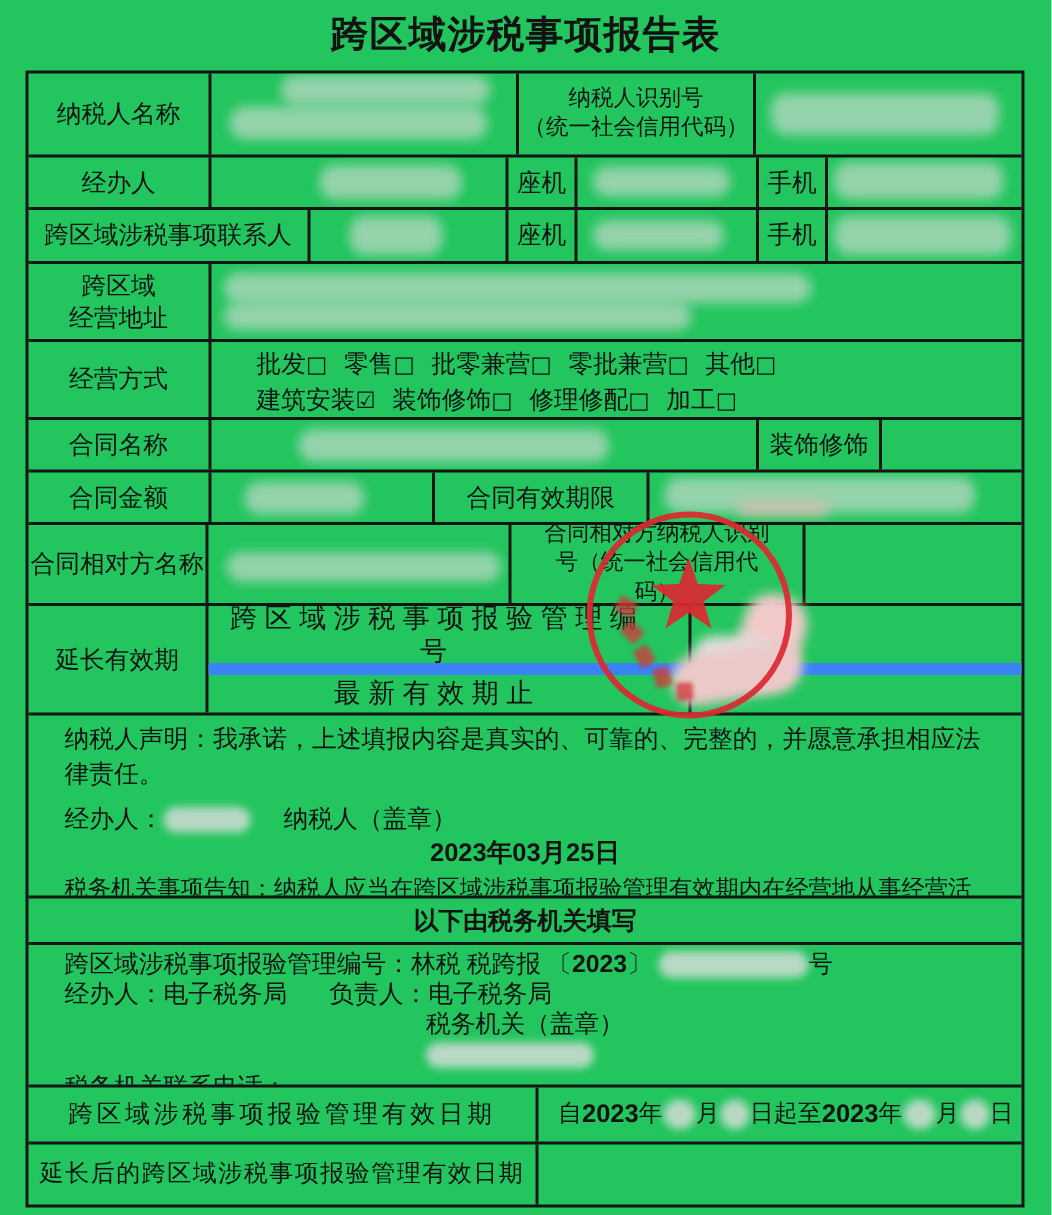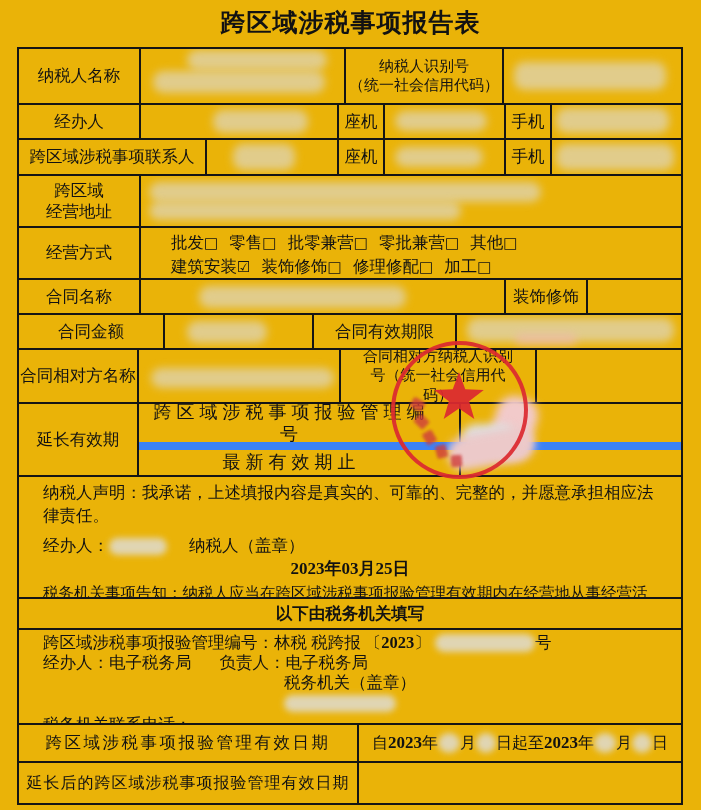--- a/index.html
+++ b/index.html
@@ -1,16 +1,16 @@
 <!DOCTYPE html>
 <html><head>
 <meta charset="utf-8">
 <style>
   html,body{margin:0;padding:0;background:#fff;}
-  .page{position:relative;width:701px;height:810px;background:#eab308;overflow:hidden;
+  .page{position:relative;width:701px;height:810px;background:#22c55e;overflow:hidden;
         font-family:"Liberation Serif","DejaVu Serif",serif;color:#121212;}
   .title{position:absolute;top:6px;left:0;width:100%;margin:0;text-align:center;
          font-size:25px;font-weight:bold;letter-spacing:1px;}
   .form-table{position:absolute;left:17px;top:47px;width:666px;border:2px solid #151515;box-sizing:border-box;}
   .row{display:flex;border-top:2px solid #151515;box-sizing:border-box;}
   .row:first-child{border-top:none;}
   .c{box-sizing:border-box;border-left:2px solid #151515;position:relative;
      display:flex;align-items:center;justify-content:center;text-align:center;
      font-size:16.5px;line-height:1.3;overflow:hidden;}
   .row > .c:first-child{border-left:none;}
@@ -19,21 +19,21 @@
   .sm{font-size:15px;}
   .stack{display:flex;flex-direction:column;flex:1;box-sizing:border-box;}
   .subrow{display:flex;box-sizing:border-box;gap:15px;}
   .subrow.bt{border-top:8px solid #3b82f6;}
   .subrow > .c:first-child{border-left:none;}
   .wide-label{font-size:18px;letter-spacing:5px;line-height:1.25;padding:0 6px;}
   .block{display:block;text-align:left;padding:4px 24px;font-size:16.5px;}
   .blur{position:absolute;background:#dcdcdc;border-radius:10px;filter:blur(4px);opacity:.62;}
   .rblur{display:inline-block;background:#dedede;border-radius:9px;filter:blur(3px);
          vertical-align:-4px;opacity:.8;}
-  .num{font-family:Liberation Serif, serif;font-weight:bold;}
+  .num{font-family:Liberation Sans, sans-serif;font-weight:bold;}
   .box{font-family:"DejaVu Sans","Liberation Sans",sans-serif;font-size:15px;}
   .cb{margin-right:7px;white-space:nowrap;}
   .cbline{line-height:24px;}
   .decl-line{line-height:23px;}
   .agent-line{margin-top:8px;line-height:22px;}
   .date-line{text-align:center;font-size:17px;line-height:23px;}
   .notice{margin-top:2px;font-size:15.5px;line-height:21.5px;}
   .auth-line{line-height:20px;}
   .center-line{text-align:center;}
   .datecell{justify-content:flex-start;padding-left:13px;text-align:left;font-size:16px;}
@@ -130,21 +130,21 @@
     <div class="row" style="height:35px">
       <div class="c" style="width:120px">合同名称</div>
       <div class="c" style="width:365px">
         <div class="blur" style="left:58px;top:6px;width:207px;height:22px"></div>
       </div>
       <div class="c" style="width:82px">装饰修饰</div>
       <div class="c grow"></div>
     </div>
 
     <div class="row" style="height:35px">
-      <div class="c" style="width:144px">合同金额</div>
+      <div class="c" style="width:120px">合同金额</div>
       <div class="c" style="width:149px">
         <div class="blur" style="left:22px;top:6px;width:80px;height:22px"></div>
       </div>
       <div class="c" style="width:143px">合同有效期限</div>
       <div class="c grow">
         <div class="blur" style="left:10px;top:3px;width:207px;height:24px"></div>
         <div class="blur" style="left:58px;top:19px;width:62px;height:11px;background:#f0b8b8"></div>
       </div>
     </div>
 

